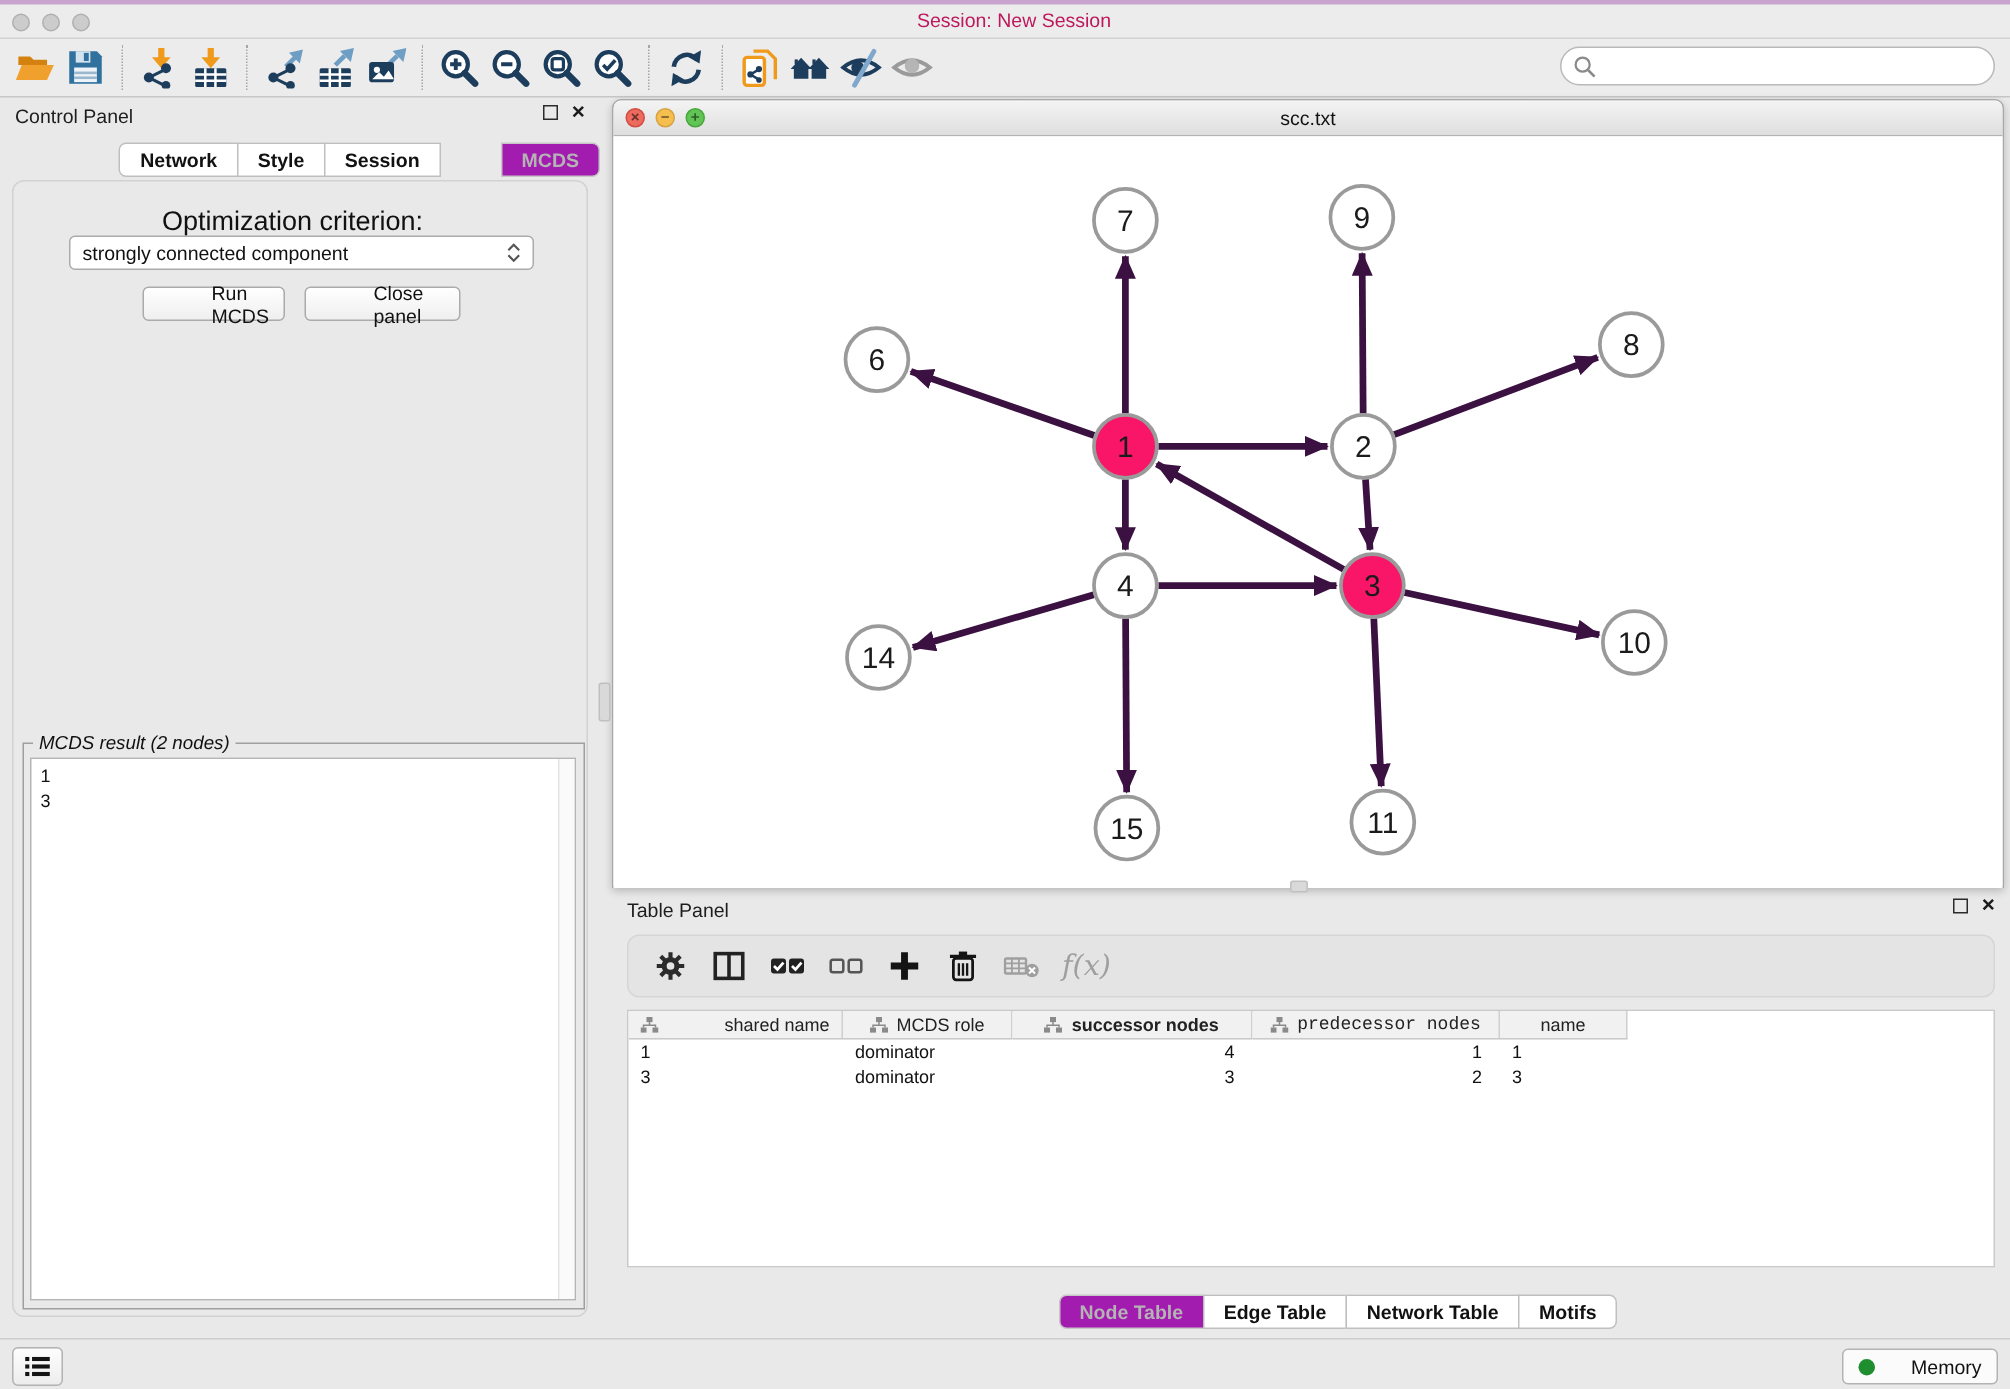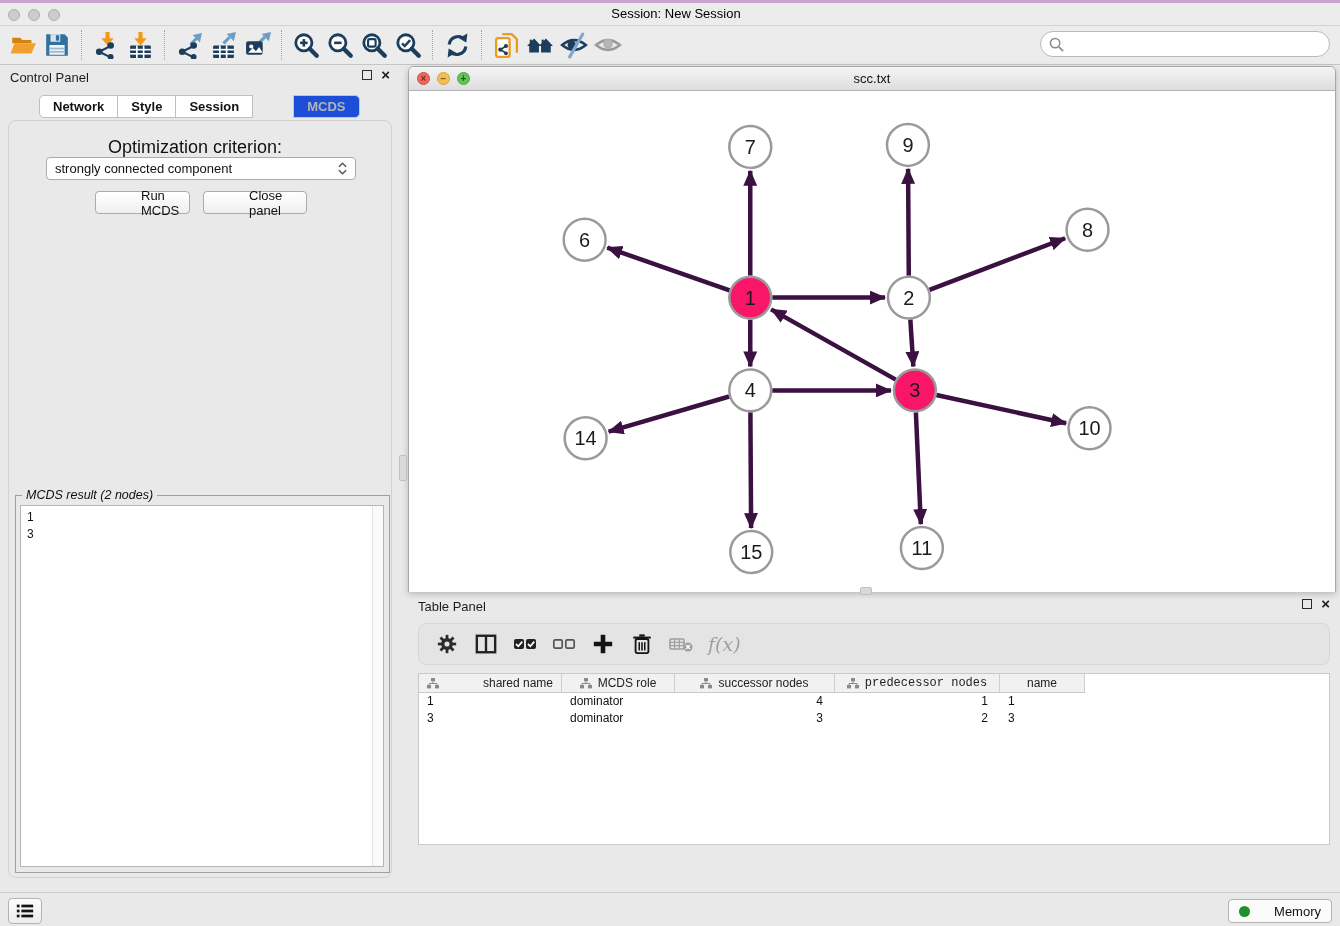--- a/index.html
+++ b/index.html
@@ -4,41 +4,41 @@
 <style>
   * { margin:0; padding:0; box-sizing:border-box; }
   html,body { width:1340px; height:926px; overflow:hidden; }
   body { font-family:"Liberation Sans", sans-serif; background:#e9e9e9; position:relative; }
 
   
   #titlebar { position:absolute; left:0; top:0; width:1340px; height:26px; background:#ececec; border-bottom:1px solid #d2d2d2; }
   #titlebar .accent { position:absolute; left:0; top:0; width:100%; height:3px; background:#c8a4ce; }
   #titlebar .traffic { position:absolute; left:8px; top:9px; display:flex; gap:8px; }
   #titlebar .traffic span { width:12px; height:12px; border-radius:50%; background:#cccccc; border:1px solid #b0b0b0; }
-  #titlebar .title { position:absolute; left:0; right:0; top:6px; text-align:center; font-size:13px; color:#000000;padding-left:12px; }
+  #titlebar .title { position:absolute; left:0; right:0; top:6px; text-align:center; font-size:13px; color:#be185d;padding-left:12px; }
 
   
   #main-toolbar { position:absolute; left:0; top:26px; width:1340px; height:39px; background:#ececec; border-bottom:1px solid #c6c6c6; display:flex; align-items:center; padding-left:6px; }
   .tbtn { width:34px; height:34px; display:flex; align-items:center; justify-content:center; flex:0 0 auto; }
   .tsep { width:1px; height:30px; border-left:1px dotted #a6a6a6; margin:0 7px; flex:0 0 auto; }
   #search-box { position:absolute; right:10px; top:5px; width:290px; height:26px; background:#fff; border:1px solid #b9b9b9; border-radius:13px; display:flex; align-items:center; padding:0 8px; }
   #search-box input { border:none; outline:none; flex:1; font-size:13px; background:transparent; margin-left:6px; font-family:"Liberation Sans",sans-serif; }
 
   
   #control-panel { position:absolute; left:0; top:66px; width:400px; height:822px; }
   .panel-header { position:relative; height:24px; }
   .panel-header .ph-title { position:absolute; left:10px; top:4px; font-size:13px; color:#1d1d1d; }
   .panel-header .ph-icons { position:absolute; right:10px; top:3px; display:flex; gap:9px; align-items:center; }
   .float-icon { width:10px; height:10px; border:1.5px solid #2b2b2b; display:inline-block; }
   .close-x { font-size:15px; font-weight:bold; color:#1b1b1b; line-height:12px; }
-  #cp-tabs { position:absolute; left:0; right:0; top:29px; display:flex; justify-content:flex-start;padding-left:40px; }
+  #cp-tabs { position:absolute; left:0; right:0; top:29px; display:flex; justify-content:flex-end; }
   .tab { border:1px solid #bfbfbf; background:#fff; color:#111; font-size:13px; font-weight:bold; padding:3px 13px; margin-left:-1px; }
   .tab.first { border-radius:5px 0 0 5px; }
   .tab.last { border-radius:0 5px 5px 0; }
-  .tab.active { background:#1d4ed8; color:#b4b4b4; border-color:#c6c6c6;margin-left:40px; }
+  .tab.active { background:#a21caf; color:#b4b4b4; border-color:#c6c6c6;margin-left:40px; }
   #cp-inner { position:absolute; left:8px; top:54px; width:384px; height:758px; background:#e9e9e9; border:1px solid #d2d2d2; border-radius:8px; }
   #opt-label { position:absolute; top:16px; left:0; right:10px; text-align:center; font-size:18px; color:#111; }
   #opt-select { position:absolute; left:37px; top:36px; width:310px; height:23px; background:#fff; border:1px solid #ababab; border-radius:4px; display:flex; align-items:center; padding:0 8px; font-size:13px; color:#111; }
   #opt-select .spin { margin-left:auto; display:flex; flex-direction:column; gap:1px; }
   .btn { position:absolute; height:23px; background:linear-gradient(#ffffff,#efefef); border:1px solid #ababab; border-radius:4px; font-size:13px; color:#111; display:flex; align-items:center; justify-content:center; font-family:"Liberation Sans",sans-serif;padding-left:45px; }
   #run-btn { left:86px; top:70px; width:95px; }
   #close-btn { left:194px; top:70px; width:104px; }
   #result-group { position:absolute; left:6px; top:374px; width:375px; height:378px; border:1px solid #9f9f9f; }
   #result-title { position:absolute; top:-8px; left:6px; background:#e9e9e9; padding:0 4px; font-size:12.5px; color:#111;font-style:italic; }
   #result-box { position:absolute; left:4px; top:9px; right:5px; bottom:5px; background:#fff; border:1px solid #b5b5b5; overflow:hidden; }
@@ -472,21 +472,21 @@
               <rect x="4" y="0" width="4" height="3.4"></rect>
               <rect x="0" y="7" width="4" height="3.4"></rect>
               <rect x="8" y="7" width="4" height="3.4"></rect>
             </g>
             <g stroke="#8a8a8a" stroke-width="1">
               <path d="M6 3.4 V5.5 M2 7 V5.5 H10 V7" fill="none"></path>
             </g>
           </svg>
           <span>MCDS role</span>
         </div>
-        <div class="th" style="width: 160px;">
+        <div class="th" style="width: 160px; font-weight: bold;">
           <svg width="12" height="11" viewBox="0 0 12 11">
             <g fill="#8a8a8a">
               <rect x="4" y="0" width="4" height="3.4"></rect>
               <rect x="0" y="7" width="4" height="3.4"></rect>
               <rect x="8" y="7" width="4" height="3.4"></rect>
             </g>
             <g stroke="#8a8a8a" stroke-width="1">
               <path d="M6 3.4 V5.5 M2 7 V5.5 H10 V7" fill="none"></path>
             </g>
           </svg>
@@ -519,20 +519,26 @@
         </div>
         <div class="trow">
           <div class="td" style="width: 143px;">3</div>
           <div class="td" style="width: 113px;">dominator</div>
           <div class="td r" style="width: 160px;">3</div>
           <div class="td r" style="width: 165px;">2</div>
           <div class="td" style="width: 85px;">3</div>
         </div>
       </div>
   </div>
+  <div id="tp-tabs">
+      <div class="tab first active">Node Table</div>
+      <div class="tab">Edge Table</div>
+      <div class="tab">Network Table</div>
+      <div class="tab last">Motifs</div>
+    </div>
 </div>
 
 <div id="status-bar">
   <div id="list-btn">
     <svg width="20" height="18" viewBox="0 0 22 18">
         <g fill="#141414">
           <rect x="2" y="2" width="3" height="3"></rect>
           <rect x="2" y="7.5" width="3" height="3"></rect>
           <rect x="2" y="13" width="3" height="3"></rect>
           <rect x="7" y="2" width="13" height="3"></rect>

